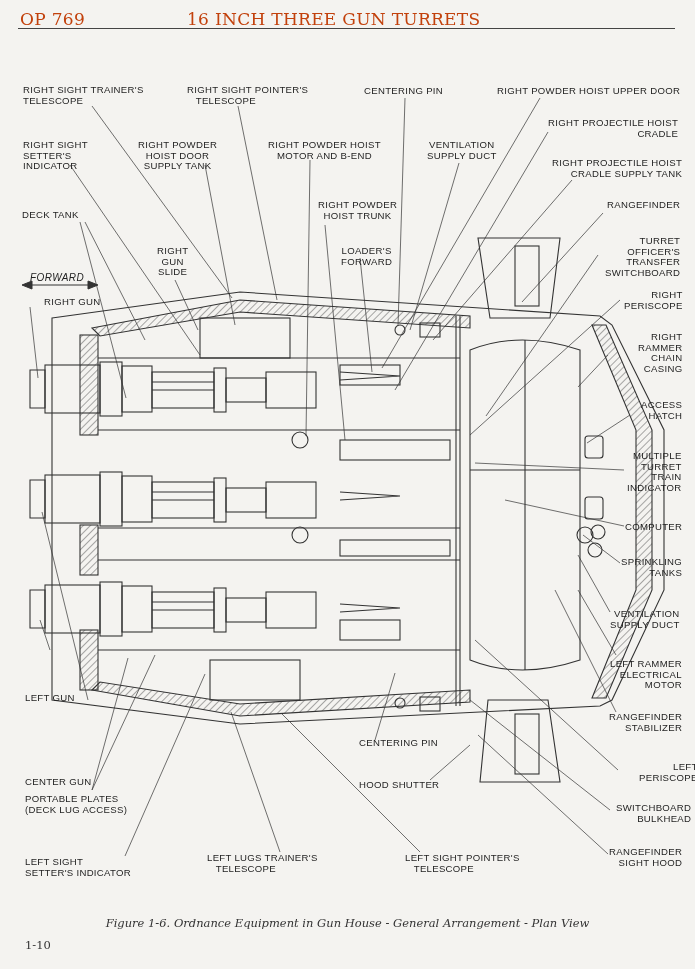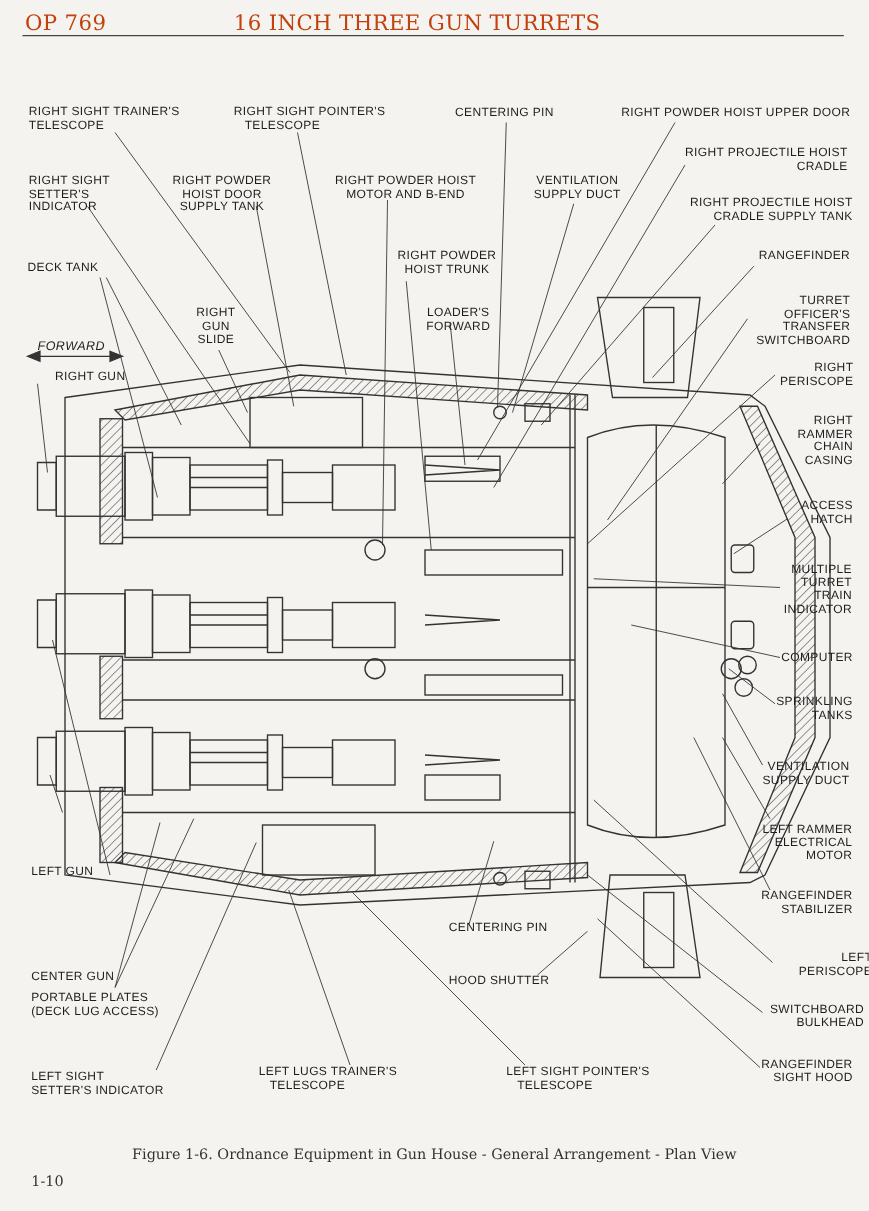--- a/index.html
+++ b/index.html
@@ -2,21 +2,21 @@
 <html><head>
 <meta charset="utf-8">
 <style>
   html, body { margin:0; padding:0; background:#f4f3f0; }
   body { width:695px; height:969px; position:relative; overflow:hidden; font-family:"Liberation Sans", sans-serif; color:#222; }
   .hdr { position:absolute; font-family:"DejaVu Serif", serif; font-size:17px; color:#c2410c; top:9px; letter-spacing:0.3px; }
   .hdr-rule { position:absolute; left:18px; right:20px; top:28px; height:0; border-top:1.5px solid #444; }
   .lbl { position:absolute; font-size:9.6px; line-height:10.5px; letter-spacing:0.3px; color:#1e1e1e; white-space:pre; }
   .lbl.r { text-align:right; }
   .lbl.c { text-align:center; }
-  .caption { position:absolute; top:916px; left:0; right:0; text-align:center; font-family:"DejaVu Serif", serif; font-size:11.5px; color:#333; }
+  .caption { position:absolute; top:916px; left:0; right:0; text-align:center; font-family:"DejaVu Serif", serif; font-size:11.5px; color:#333;font-style:italic; }
   .pageno { position:absolute; left:25px; top:938px; font-family:"DejaVu Serif", serif; font-size:11.5px; color:#333; }
   svg { position:absolute; left:0; top:0; }
   .fwd { position:absolute; left:30px; top:272px; font-size:10px; font-style:italic; letter-spacing:0.4px; }
 </style>
 </head>
 <body>
 
 <div class="hdr" style="left:20px;">OP 769</div>
 <div class="hdr" style="left:187px;">16 INCH THREE GUN TURRETS</div>
 <div class="hdr-rule"></div>

